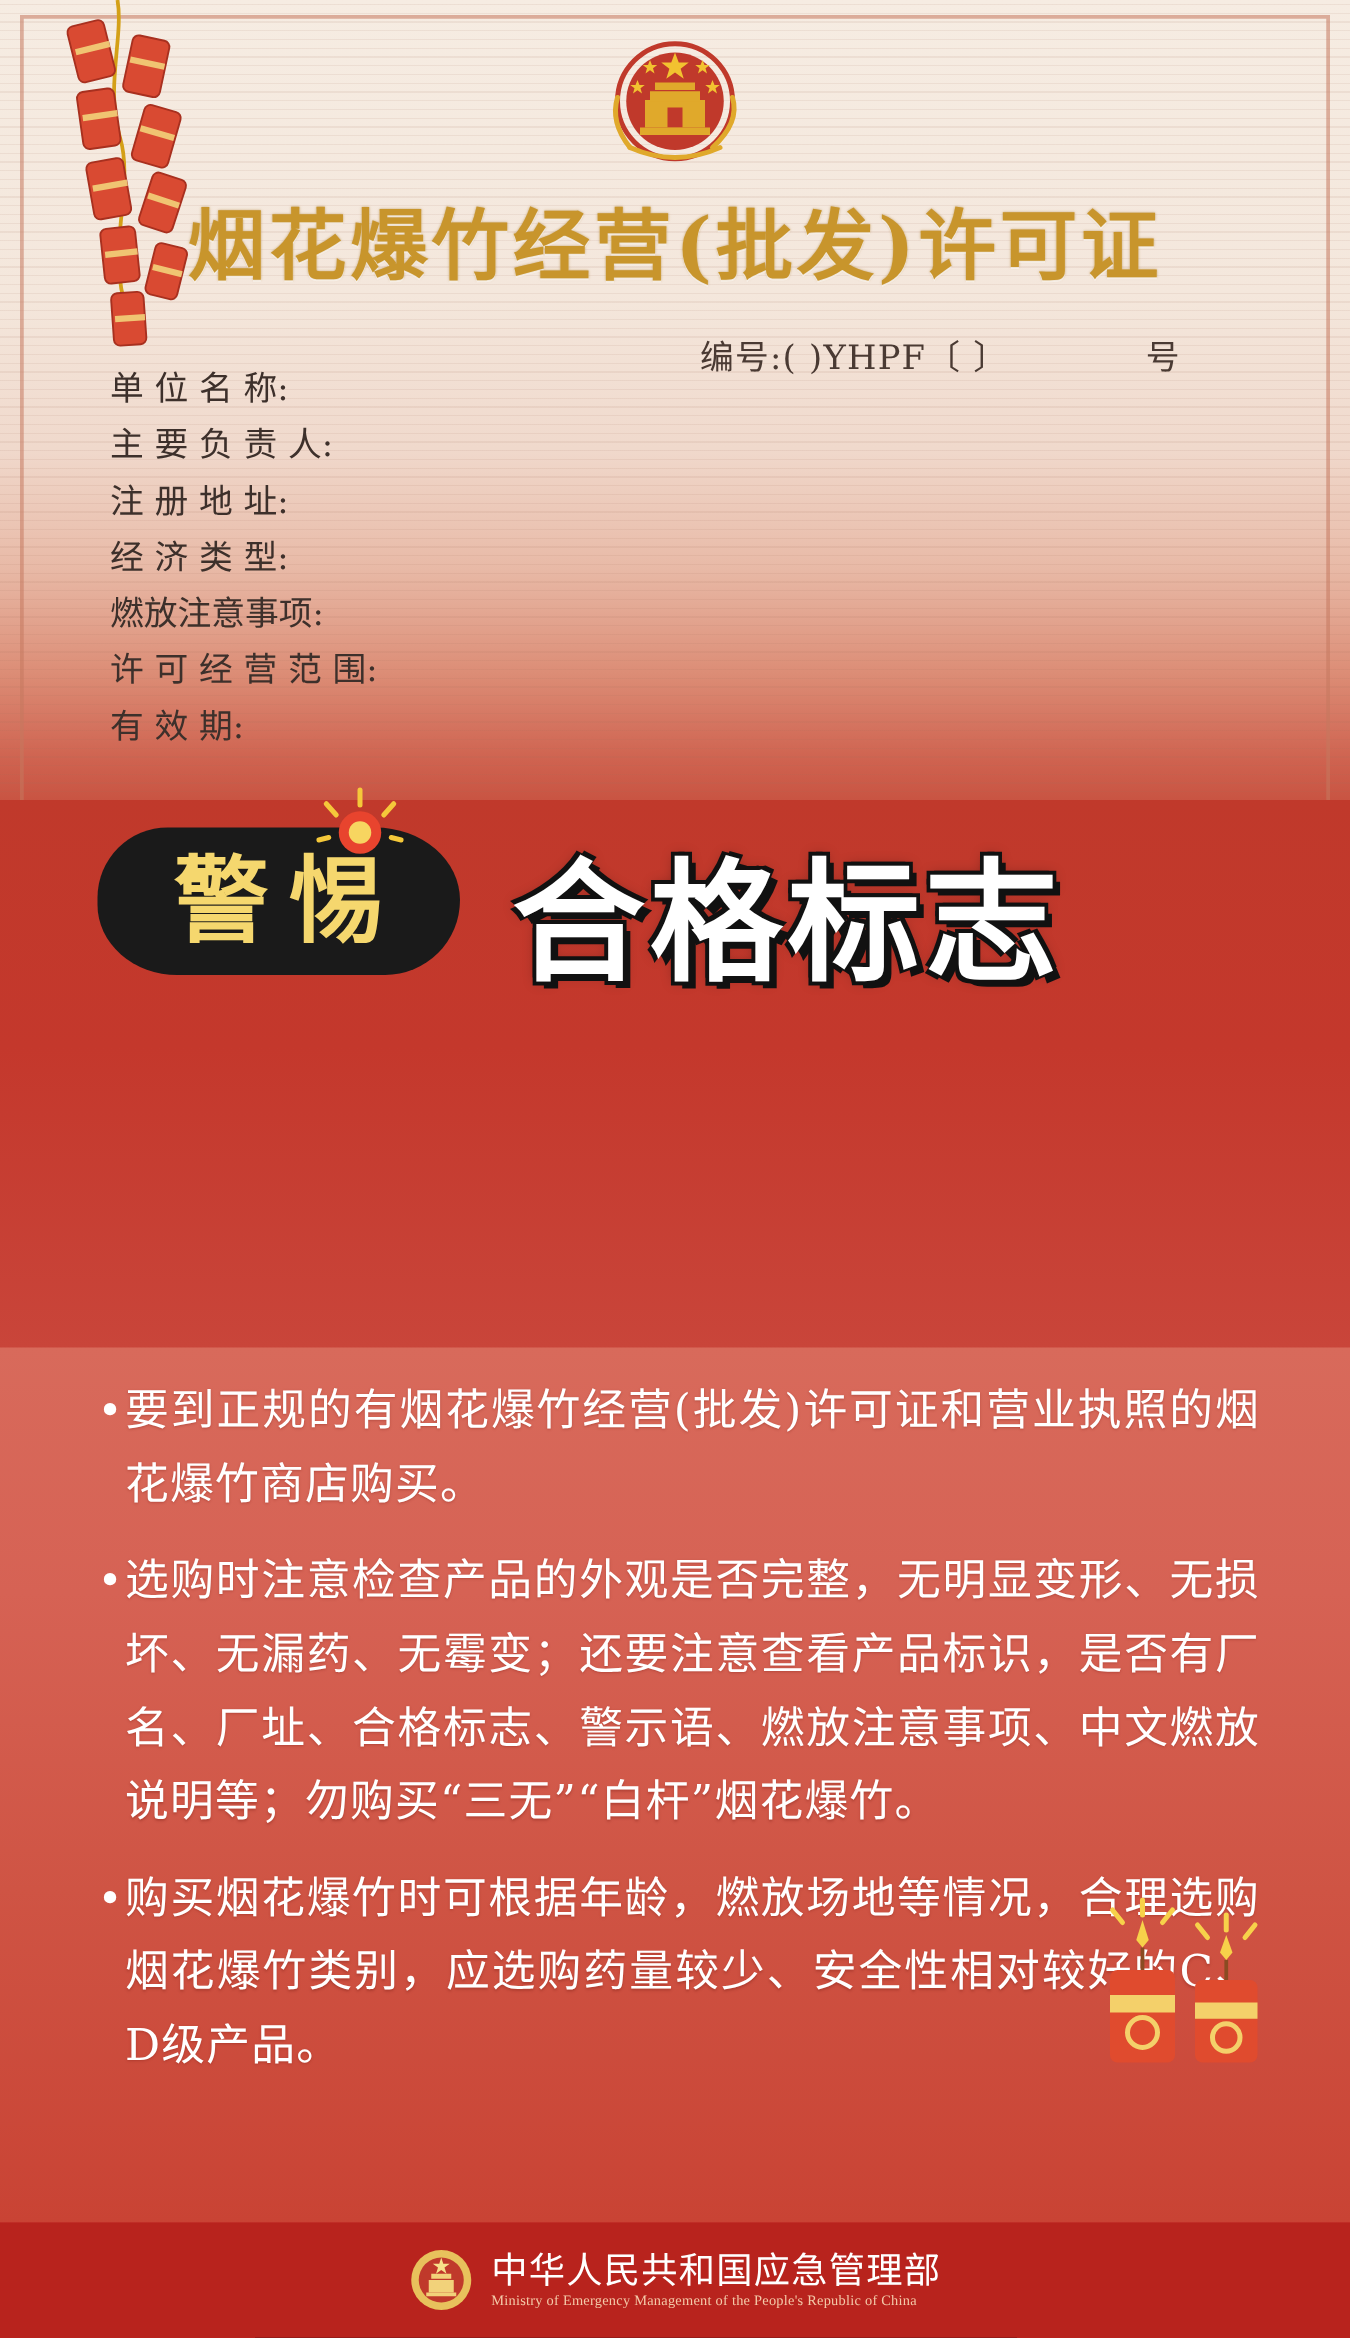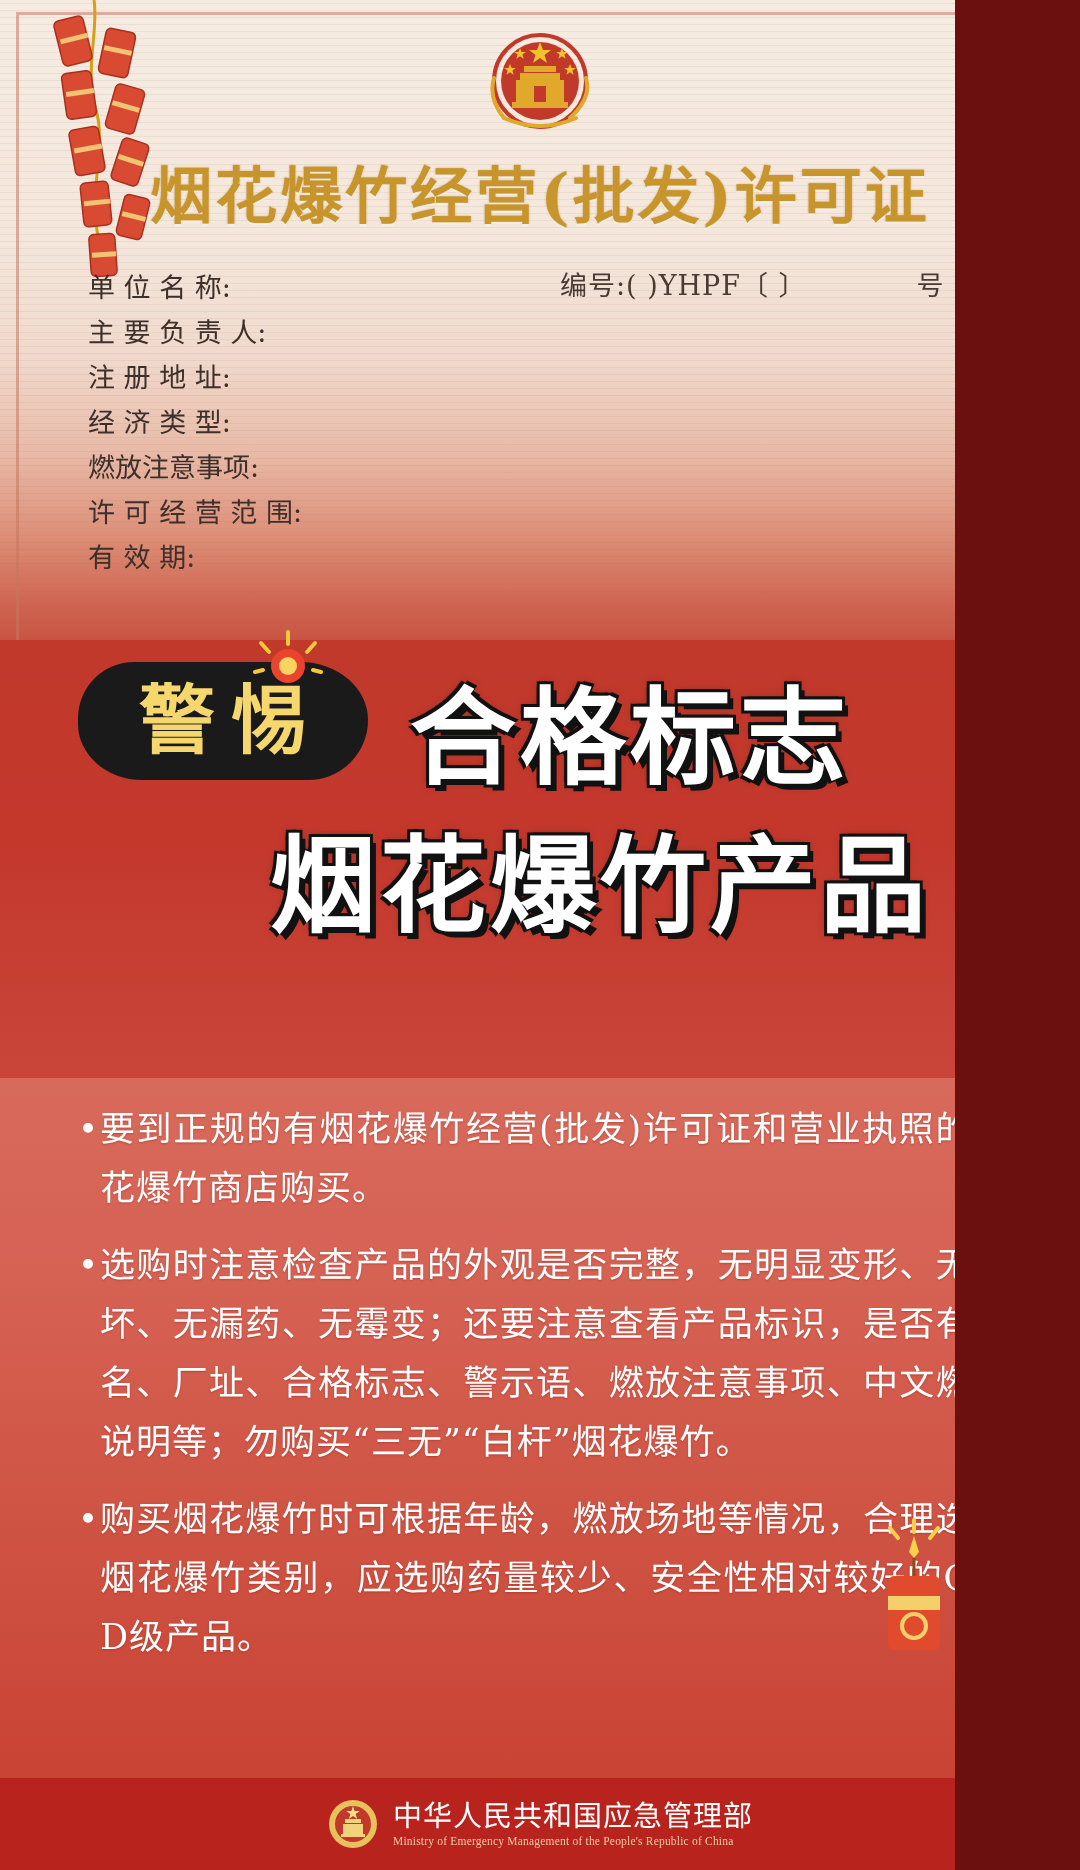--- a/index.html
+++ b/index.html
@@ -7,21 +7,21 @@
     margin: 0;
     padding: 0;
     background: #6b0f0f;
   }
   body {
     font-family: "Liberation Sans", "DejaVu Sans", sans-serif;
   }
 
   .poster {
     position: relative;
-    width: 955px;
+    width: 1080px;
     height: 1870px;
     overflow: hidden;
     background: #c9302c;
   }
 
   
   .cert-area {
     position: absolute;
     left: 0;
     top: 0;
@@ -102,21 +102,21 @@
     margin-top: 32px;
   }
   .cert-number .num-suffix {
     margin-left: 110px;
   }
 
   
   .cert-fields {
     position: absolute;
     left: 88px;
-    top: 269px;
+    top: 293px;
     width: 420px;
   }
   .cert-field {
     font-family: "DejaVu Serif", "Liberation Serif", serif;
     font-size: 27px;
     color: #3d302b;
     line-height: 38px;
     margin-bottom: 7px;
     white-space: nowrap;
     letter-spacing: 0px;
@@ -405,21 +405,20 @@
           <line x1="35" y1="16" x2="35" y2="4"></line>
           <line x1="16" y1="24" x2="8" y2="15"></line>
           <line x1="54" y1="24" x2="62" y2="15"></line>
           <line x1="10" y1="42" x2="2" y2="44"></line>
           <line x1="60" y1="42" x2="68" y2="44"></line>
         </g>
       </svg>
     </div>
 
     <div class="headline-line headline-line-1">合格标志</div>
-    <div class="headline-line headline-line-2">烟花爆竹产品</div>
   </div>
 
   <div class="bullets-area">
     <div class="bullet-list">
 
       <div class="bullet-item">
         <div class="bullet-dot">•</div>
         <div class="bullet-text">要到正规的有烟花爆竹经营(批发)许可证和营业执照的烟花爆竹商店购买。</div>
       </div>
 

